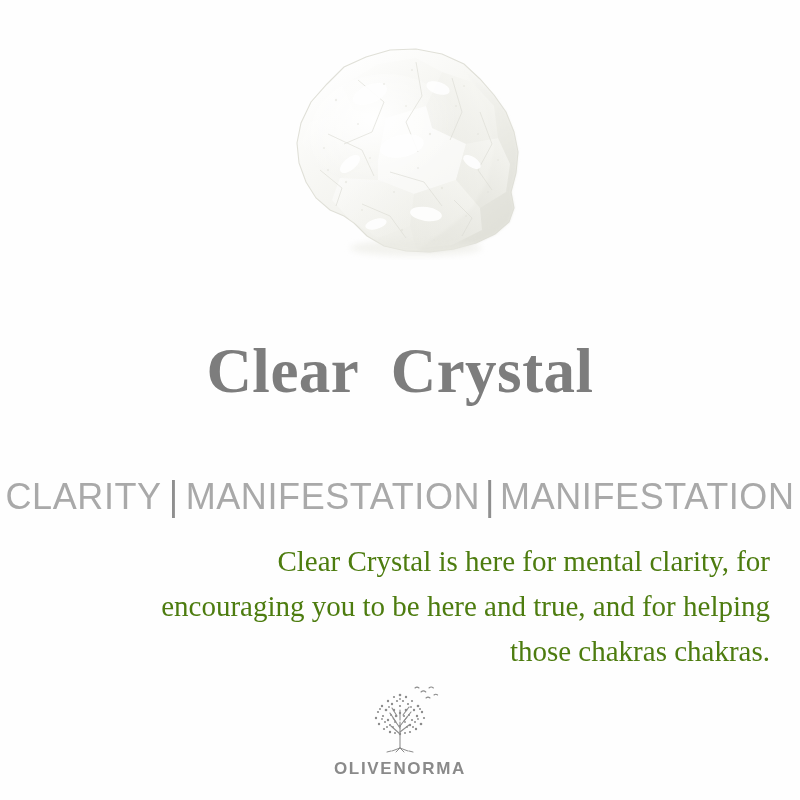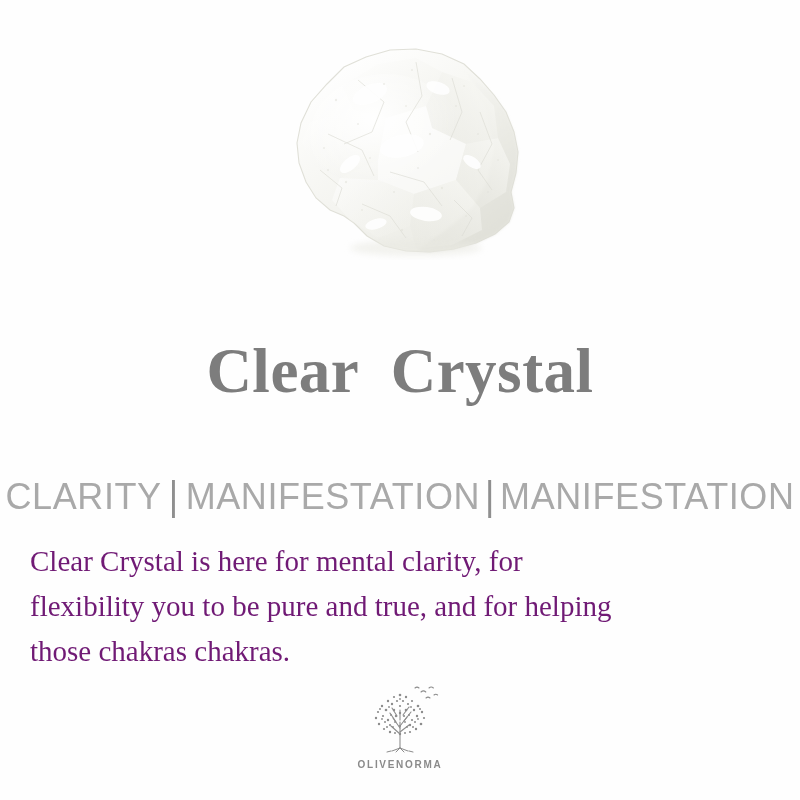--- a/index.html
+++ b/index.html
@@ -80,24 +80,24 @@
     display: inline-block;
   }
   .subtitle .sep.tight {
     padding: 0 5px;
   }
 
   
   .body-copy {
     margin-top: 24px;
     width: 740px;
-    text-align: left;
+    text-align: right;
     font-family: "Liberation Serif", "DejaVu Serif", serif;
     font-size: 29px;
-    color: #701a75;
+    color: #4d7c0f;
     line-height: 45px;
   }
   .body-copy .line {
     display: block;
     white-space: nowrap;
   }
 
   
   .logo {
     position: absolute;
@@ -109,21 +109,21 @@
     align-items: center;
   }
   .logo-mark {
     width: 84px;
     height: 74px;
     display: block;
   }
   .logo-word {
     margin-top: 3px;
     font-family: "Liberation Sans", sans-serif;
-    font-size: 10px;
+    font-size: 17px;
     font-weight: 700;
     letter-spacing: 1.7px;
     color: #8a8a8a;
     white-space: pre;
   }
 </style>
 </head>
 <body style="background: rgb(254, 254, 254);">
 
 <div class="card">
@@ -239,21 +239,21 @@
   <div class="subtitle">
     <span>CLARITY</span>
     <span class="sep">|</span>
     <span>MANIFESTATION</span>
     <span class="sep tight">|</span>
     <span>MANIFESTATION</span>
   </div>
 
   <div class="body-copy">
     <span class="line">Clear Crystal is here for mental clarity, for</span>
-    <span class="line">flexibility you to be pure and true, and for helping</span>
+    <span class="line">encouraging you to be here and true, and for helping</span>
     <span class="line">those chakras chakras.</span>
   </div>
 
   <div class="logo">
     <svg class="logo-mark" viewBox="0 0 84 74" aria-hidden="true">
 
       <g fill="none" stroke="#8c8c8c" stroke-width="1.1" stroke-linecap="round">
         <path d="M42,66 L42,40"></path>
         <path d="M42,46 L35,36"></path>
         <path d="M42,44 L49,35"></path>

